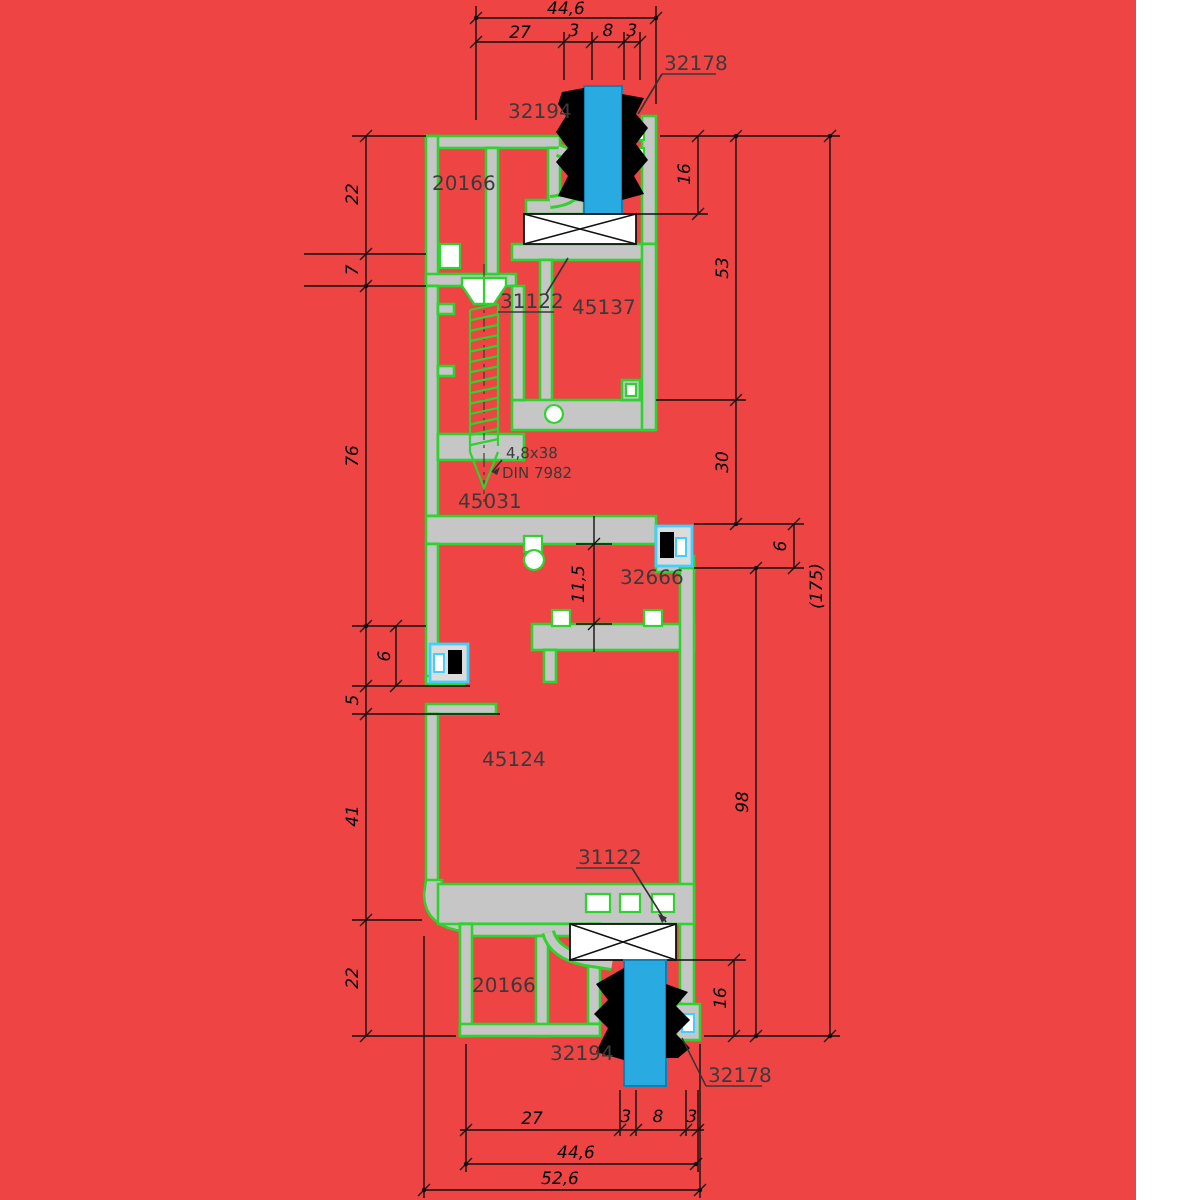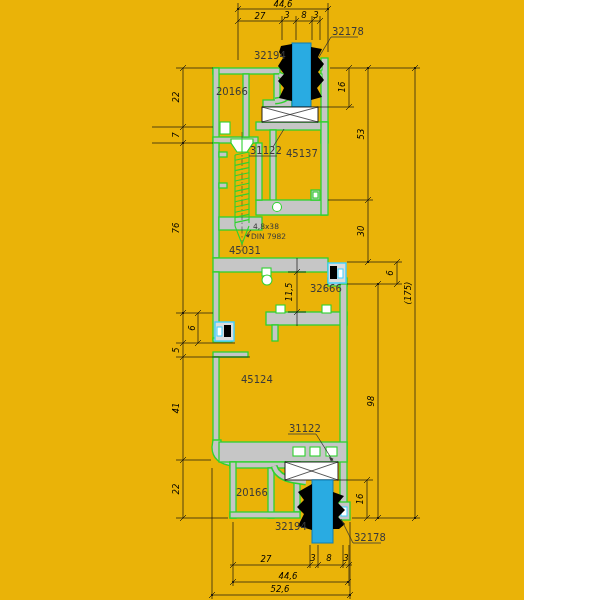--- a/index.html
+++ b/index.html
@@ -1,16 +1,16 @@
 <!DOCTYPE html>
 <html style="--profile-green: #2fd22f; --metal-gray: #c6c6c6; --glass-blue: #29abe2; --gasket-black: #000000; --clip-cyan: #3fd0ff; --dim-black: #111111;"><head>
 <meta charset="utf-8">
 <style>
   html,body{margin:0;padding:0;background:#ffffff;}
-  .stage{width:524px;height:600px;position:relative;background:#eab308;overflow:hidden;
+  .stage{width:568px;height:600px;position:relative;background:#ef4444;overflow:hidden;
          font-family:"DejaVu Sans",sans-serif;}
   svg{display:block}
   .metal{fill:var(--metal-gray,#c6c6c6);stroke:var(--profile-green,#2fd22f);stroke-width:1.3}
   .whiteb{fill:#ffffff;stroke:var(--profile-green,#2fd22f);stroke-width:1.1}
   .garm{fill:none;stroke:var(--profile-green,#2fd22f);stroke-width:7}
   .garm2{fill:none;stroke:var(--metal-gray,#c6c6c6);stroke-width:4}
   .glass{fill:var(--glass-blue,#29abe2);stroke:#0f7fb4;stroke-width:1}
   .gasket{fill:var(--gasket-black,#000000)}
   .clipbody{fill:#dcdcdc;stroke:var(--clip-cyan,#3fd0ff);stroke-width:1.4}
   .clipdark{fill:#000000}

